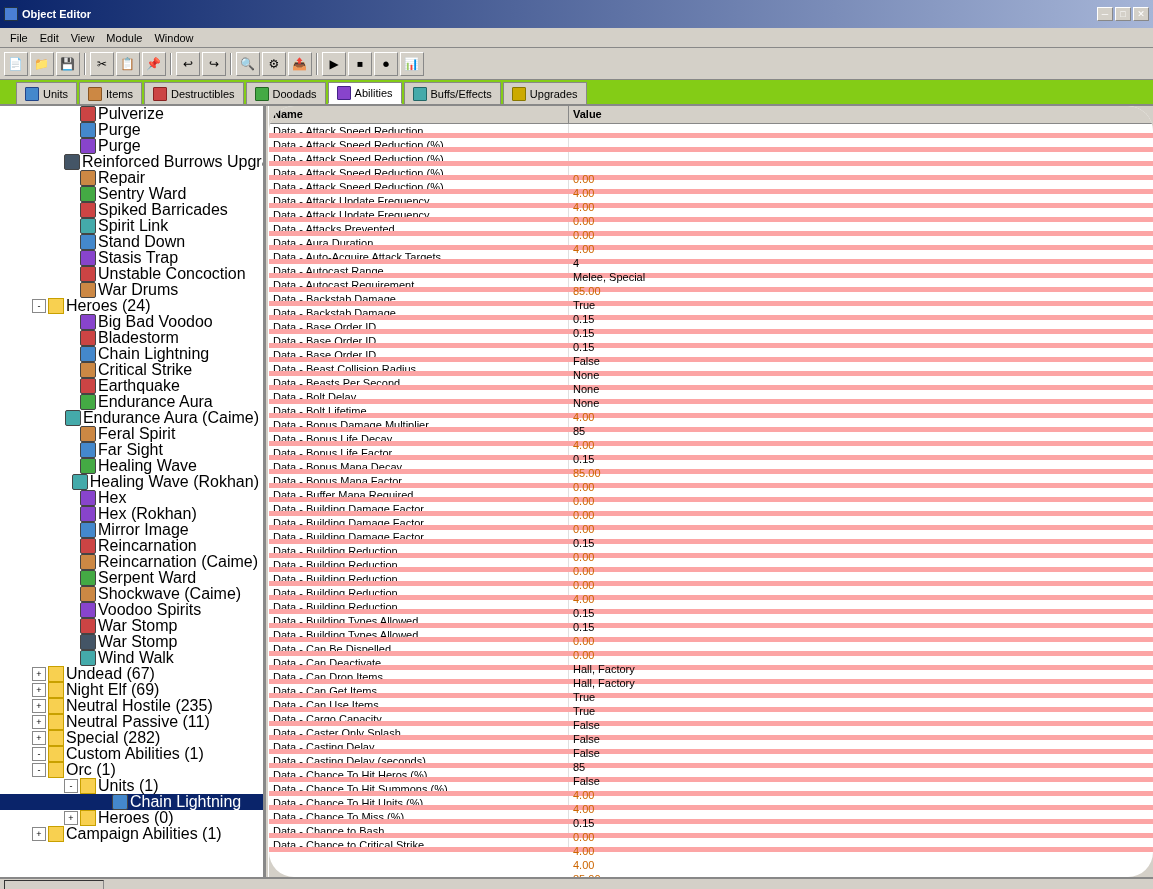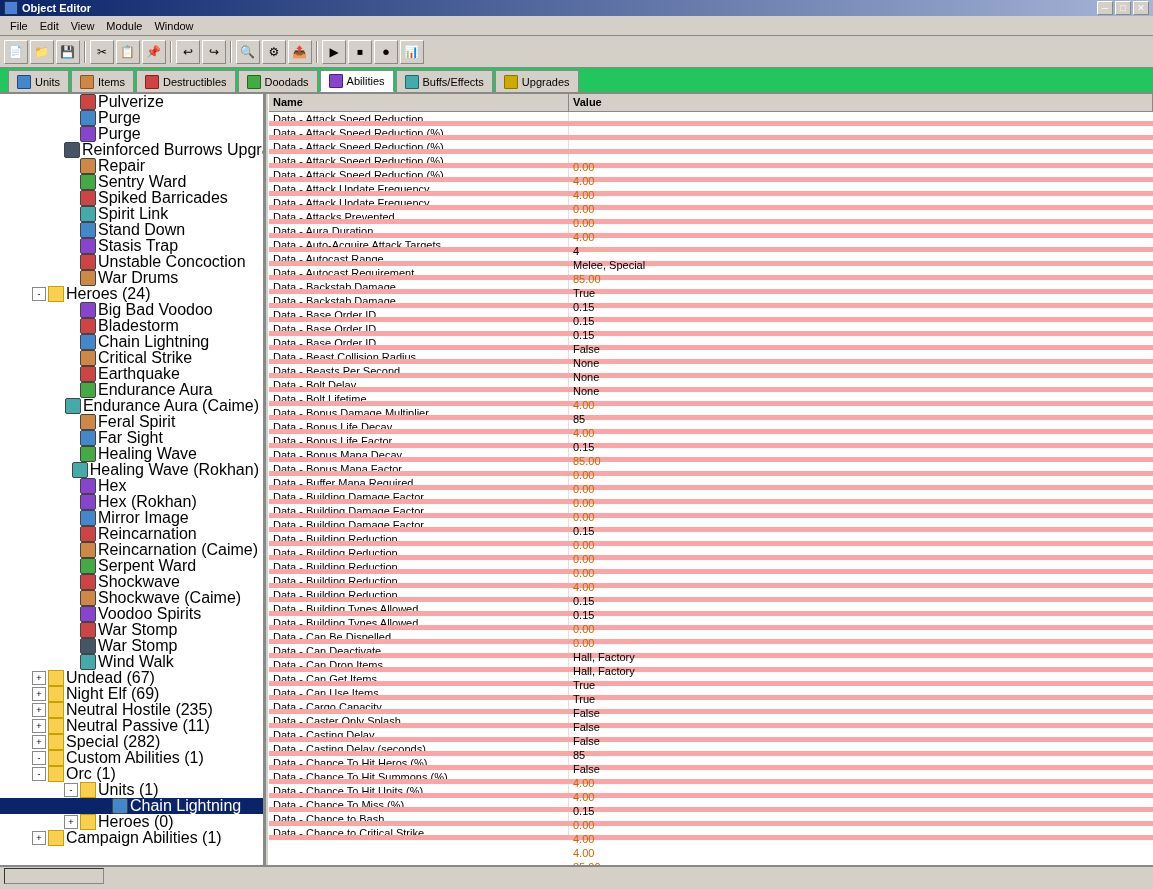--- a/index.html
+++ b/index.html
@@ -9,21 +9,21 @@
       background: #d4d0c8;
       width: 1153px;
       height: 889px;
       overflow: hidden;
     }
 
     
     .title-bar {
       background: linear-gradient(to right, #0a246a, #a6b5d7);
       color: white;
-      height: 16px;
+      height: 28px;
       display: flex;
       align-items: center;
       justify-content: space-between;
       padding: 0 4px;
       user-select: none;
     }
     .title-bar-text {
       display: flex;
       align-items: center;
       gap: 4px;
@@ -96,25 +96,25 @@
     .toolbar-separator {
       width: 2px;
       height: 22px;
       border-left: 1px solid #888;
       border-right: 1px solid #fff;
       margin: 0 2px;
     }
 
     
     .tab-bar {
-      background: #22c55e;
+      background: #84cc16;
       height: 26px;
       display: flex;
       align-items: flex-end;
-      padding: 0 8px;
+      padding: 0 16px;
       border-bottom: 2px solid #888;
     }
     .tab {
       display: flex;
       align-items: center;
       gap: 4px;
       padding: 3px 8px;
       border: 1px solid #888;
       border-bottom: none;
       background: #d4d0c8;
@@ -195,20 +195,21 @@
     .icon-item-teal { background: #44aaaa; border: 1px solid #226666; border-radius: 1px; }
     .icon-item-yellow { background: #ccaa00; border: 1px solid #887700; border-radius: 1px; }
 
     
     .right-panel {
       flex: 1;
       display: flex;
       flex-direction: column;
       background: #fff;
       overflow: hidden;
+      border-radius: 25px;
     }
     .right-header {
       display: flex;
       background: #d4d0c8;
       border-bottom: 1px solid #888;
       height: 18px;
     }
     .col-header {
       font-size: 11px;
       font-weight: bold;
@@ -641,29 +642,20 @@
           <span data-name="tree-leaf-spacer" style="width: 16px; display: inline-block;"></span>
           <span class="tree-icon" data-name="item-green-icon" style="background: rgb(68, 170, 68); border: 1px solid rgb(68, 68, 68); display: inline-block; border-radius: 2px;"></span>
           <span class="tree-label" data-name="tree-item-label">Serpent Ward</span>
         </div>
         <div class="tree-item" data-name="tree-item">
           <span class="tree-indent" data-name="tree-indent"></span>
           <span class="tree-indent" data-name="tree-indent"></span>
           <span class="tree-indent" data-name="tree-indent"></span>
           <span class="tree-indent" data-name="tree-indent"></span>
           <span data-name="tree-leaf-spacer" style="width: 16px; display: inline-block;"></span>
-          <span class="tree-icon" data-name="item-red-icon" style="background: rgb(204, 68, 68); border: 1px solid rgb(68, 68, 68); display: inline-block; border-radius: 2px;"></span>
-          <span class="tree-label" data-name="tree-item-label">Shockwave</span>
-        </div>
-        <div class="tree-item" data-name="tree-item">
-          <span class="tree-indent" data-name="tree-indent"></span>
-          <span class="tree-indent" data-name="tree-indent"></span>
-          <span class="tree-indent" data-name="tree-indent"></span>
-          <span class="tree-indent" data-name="tree-indent"></span>
-          <span data-name="tree-leaf-spacer" style="width: 16px; display: inline-block;"></span>
           <span class="tree-icon" data-name="item-orange-icon" style="background: rgb(204, 136, 68); border: 1px solid rgb(68, 68, 68); display: inline-block; border-radius: 2px;"></span>
           <span class="tree-label" data-name="tree-item-label">Shockwave (Caime)</span>
         </div>
         <div class="tree-item" data-name="tree-item">
           <span class="tree-indent" data-name="tree-indent"></span>
           <span class="tree-indent" data-name="tree-indent"></span>
           <span class="tree-indent" data-name="tree-indent"></span>
           <span class="tree-indent" data-name="tree-indent"></span>
           <span data-name="tree-leaf-spacer" style="width: 16px; display: inline-block;"></span>
           <span class="tree-icon" data-name="item-purple-icon" style="background: rgb(136, 68, 204); border: 1px solid rgb(68, 68, 68); display: inline-block; border-radius: 2px;"></span>

